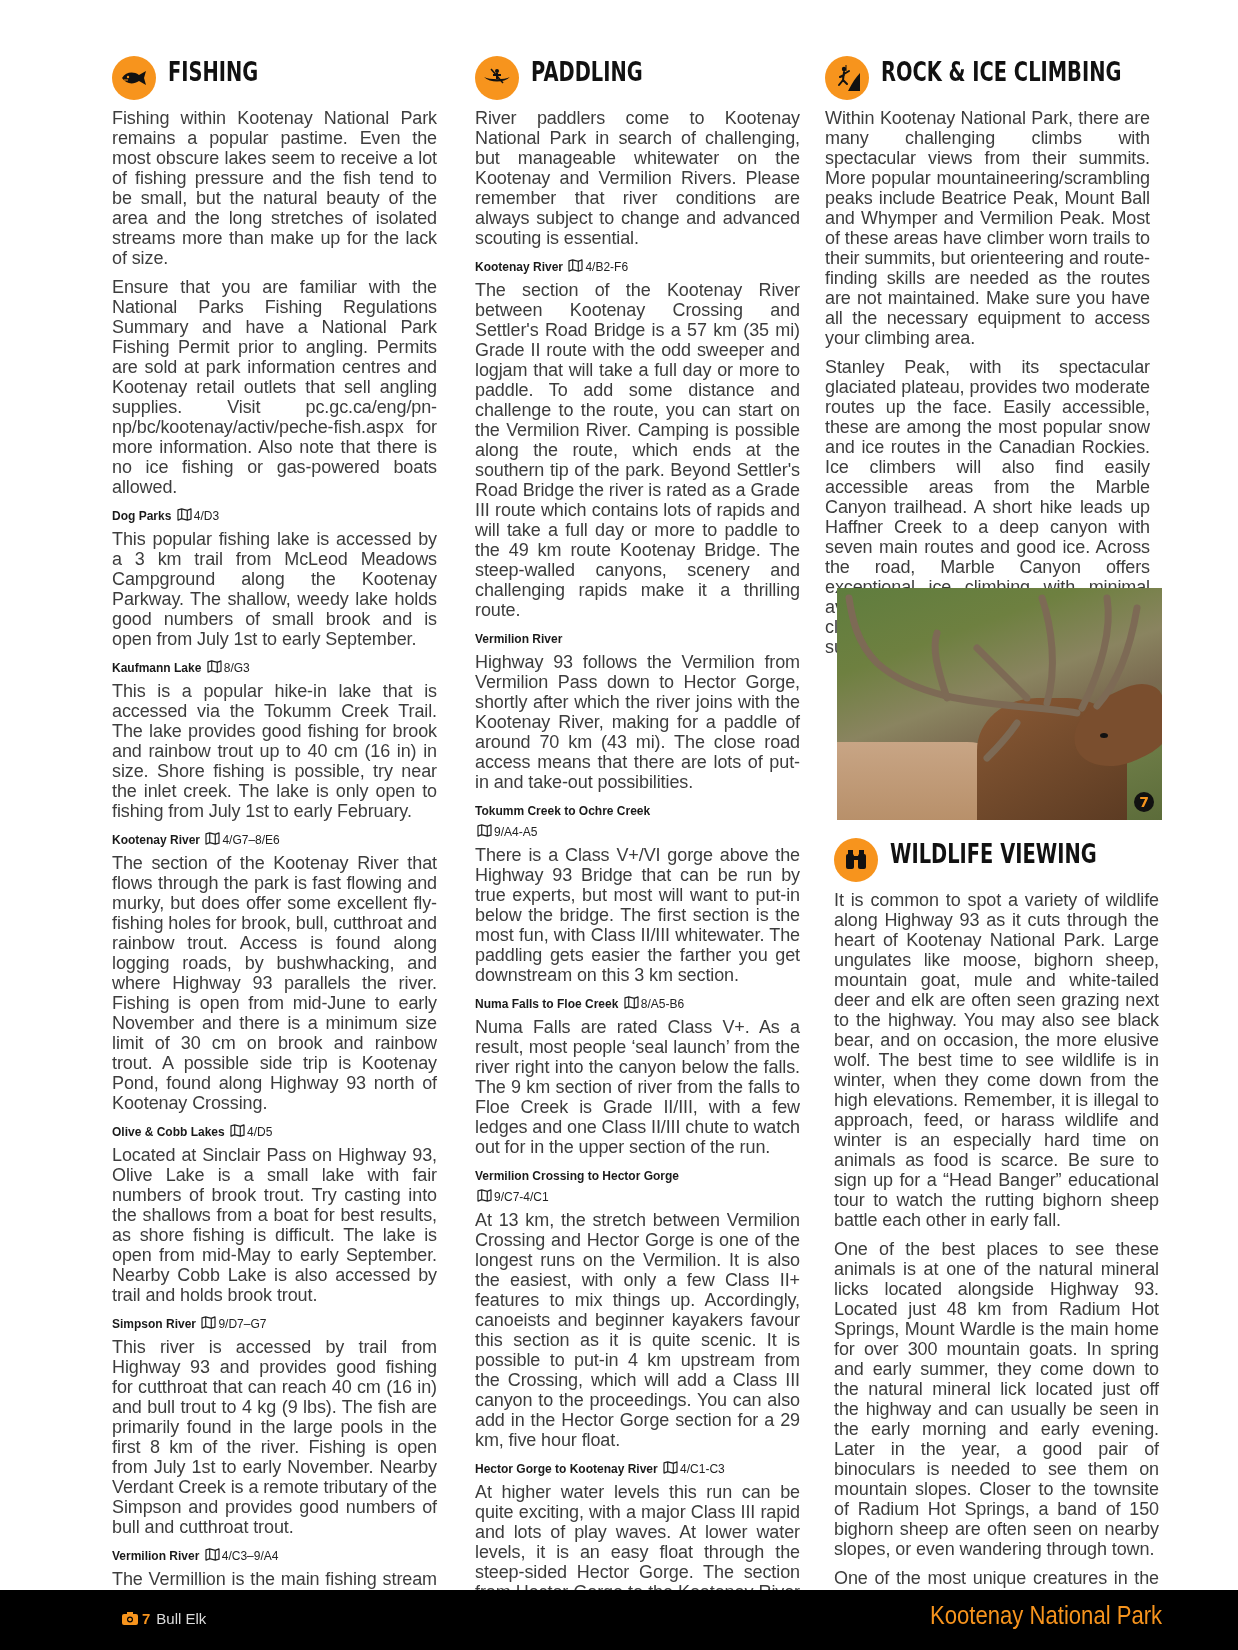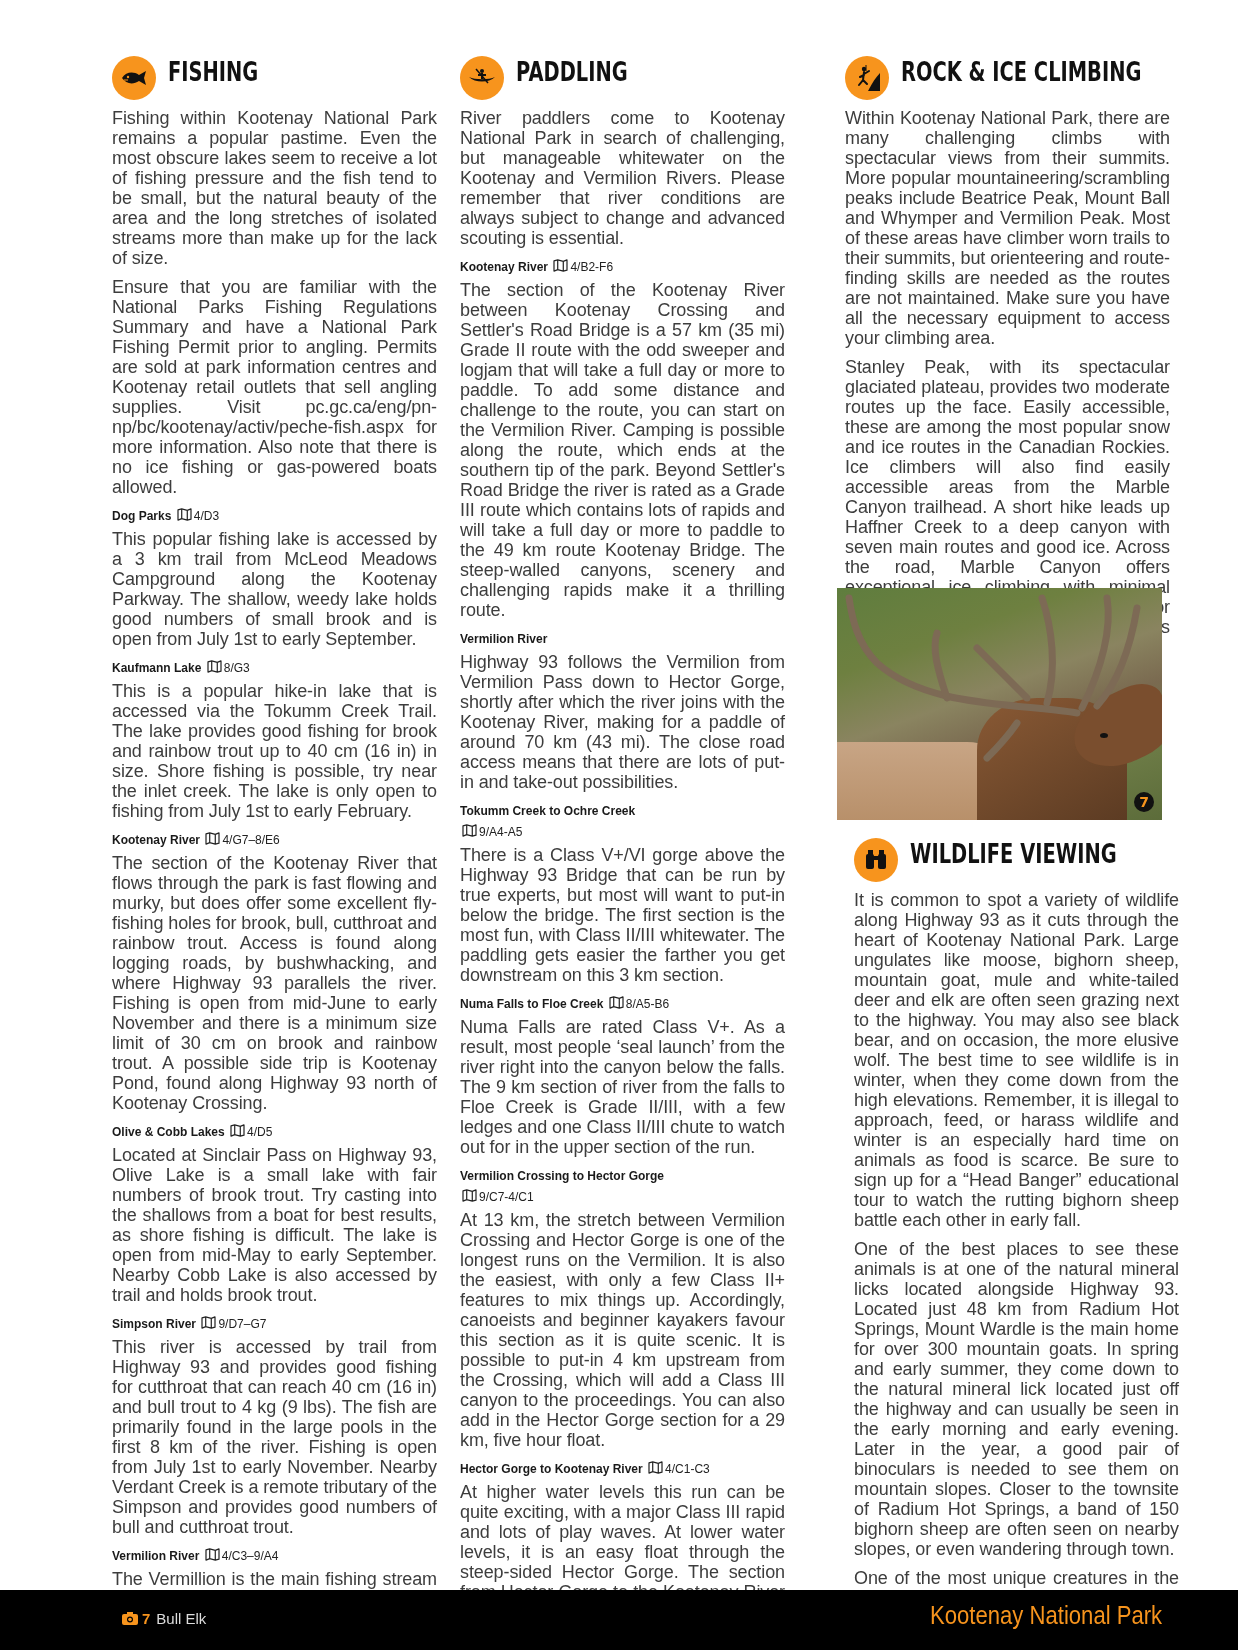--- a/index.html
+++ b/index.html
@@ -1,21 +1,21 @@
 <!DOCTYPE html>
 <html><head>
 <meta charset="utf-8">
 <style>
   html, body { margin:0; padding:0; }
   body { width:1238px; height:1650px; background:#ffffff; position:relative; overflow:hidden;
          font-family:"Liberation Sans", sans-serif; color:#3a3a3a; }
   .col { position:absolute; top:56px; width:325px; }
   .col1 { left:112px; }
-  .col2 { left:460px; }
-  .col3 { left:845px; }
+  .col2 { left:475px; }
+  .col3 { left:825px; }
   .sec-head { display:flex; align-items:flex-start; height:46px; margin-bottom:6px; }
   .sec-icon { width:44px; height:44px; border-radius:50%; background:#f7941d; display:flex; align-items:center; justify-content:center; flex:0 0 44px; }
   .sec-icon svg { width:30px; height:30px; }
   .sec-title { font-family:"DejaVu Sans", sans-serif; font-weight:bold; font-size:27px; color:#111; margin-left:12px;
                transform:scaleX(0.72); transform-origin:left center; letter-spacing:0; white-space:nowrap; }
   p { margin:0 0 9px 0; font-size:18px; line-height:20px; text-align:justify; letter-spacing:-0.1px; color:#3d3d3d; }
   .sub { font-size:12px; font-weight:bold; color:#1a1a1a; margin:0 0 2px 0; line-height:21px; }
   .sub .ref { font-weight:normal; color:#222; }
   .mapicon { display:inline-block; width:15px; height:13px; vertical-align:-1px; margin:0 2px 0 2px; }
   .photo { position:absolute; left:837px; top:588px; width:325px; height:232px; overflow:hidden;

